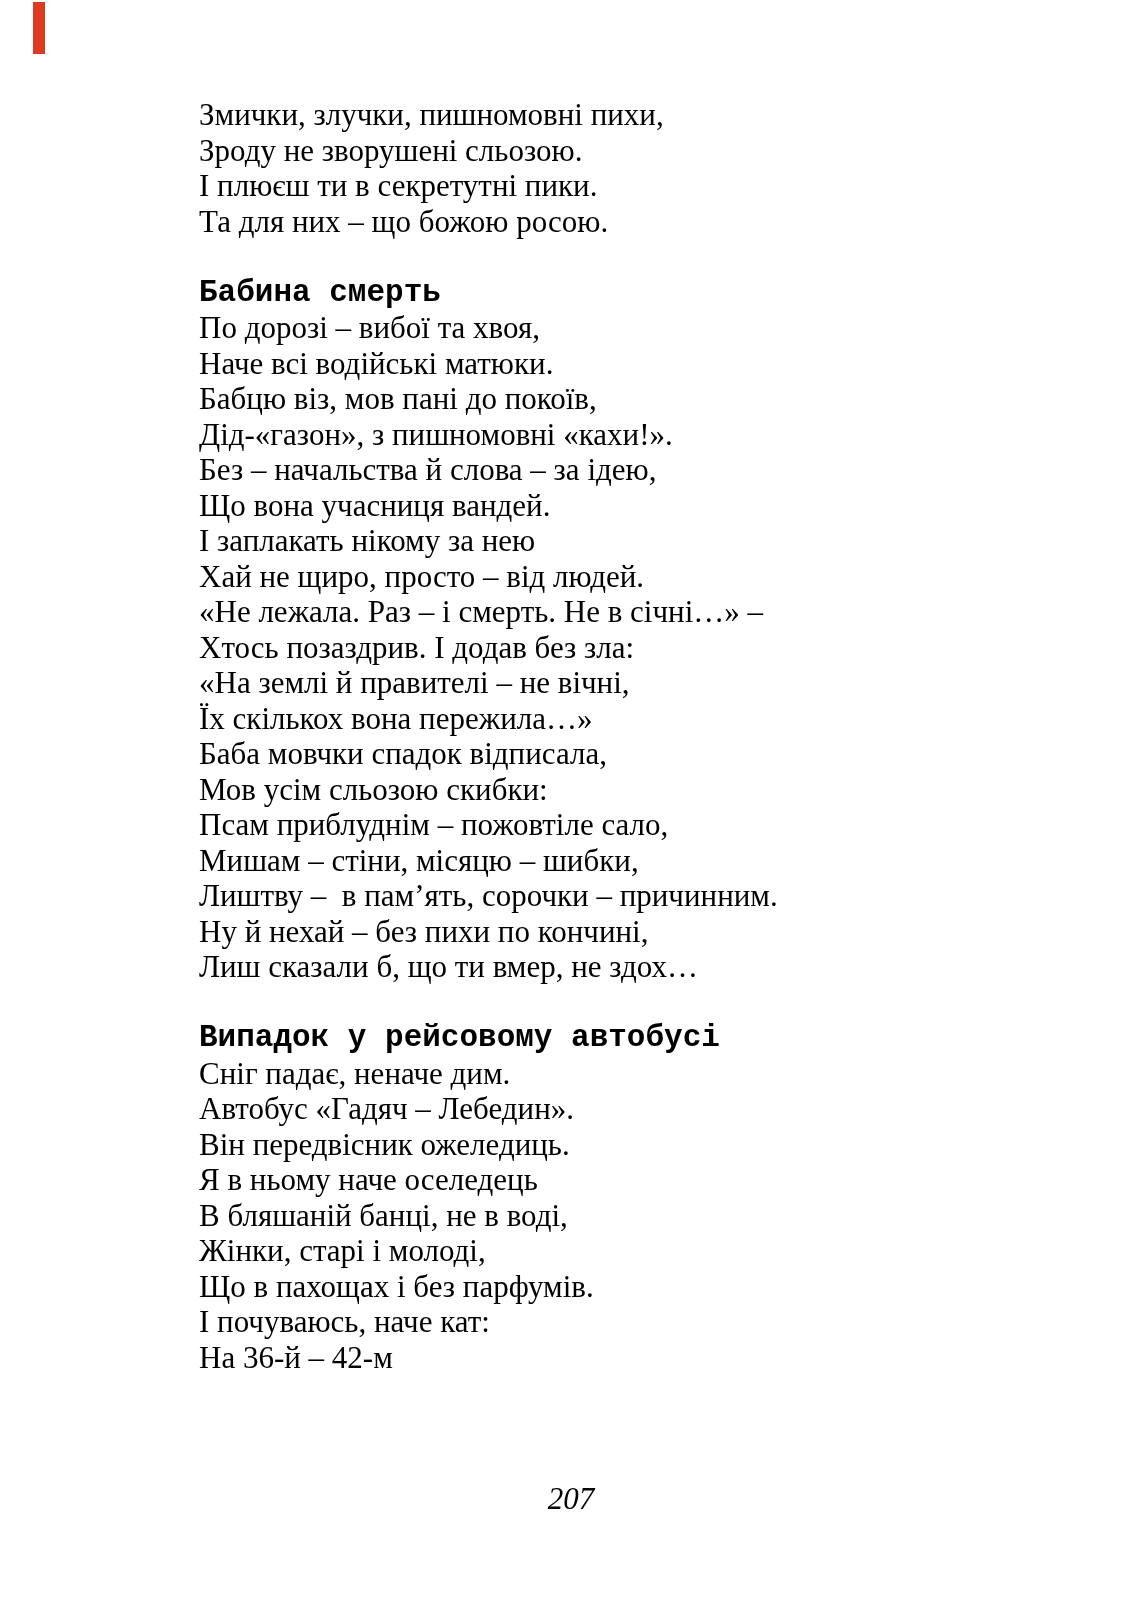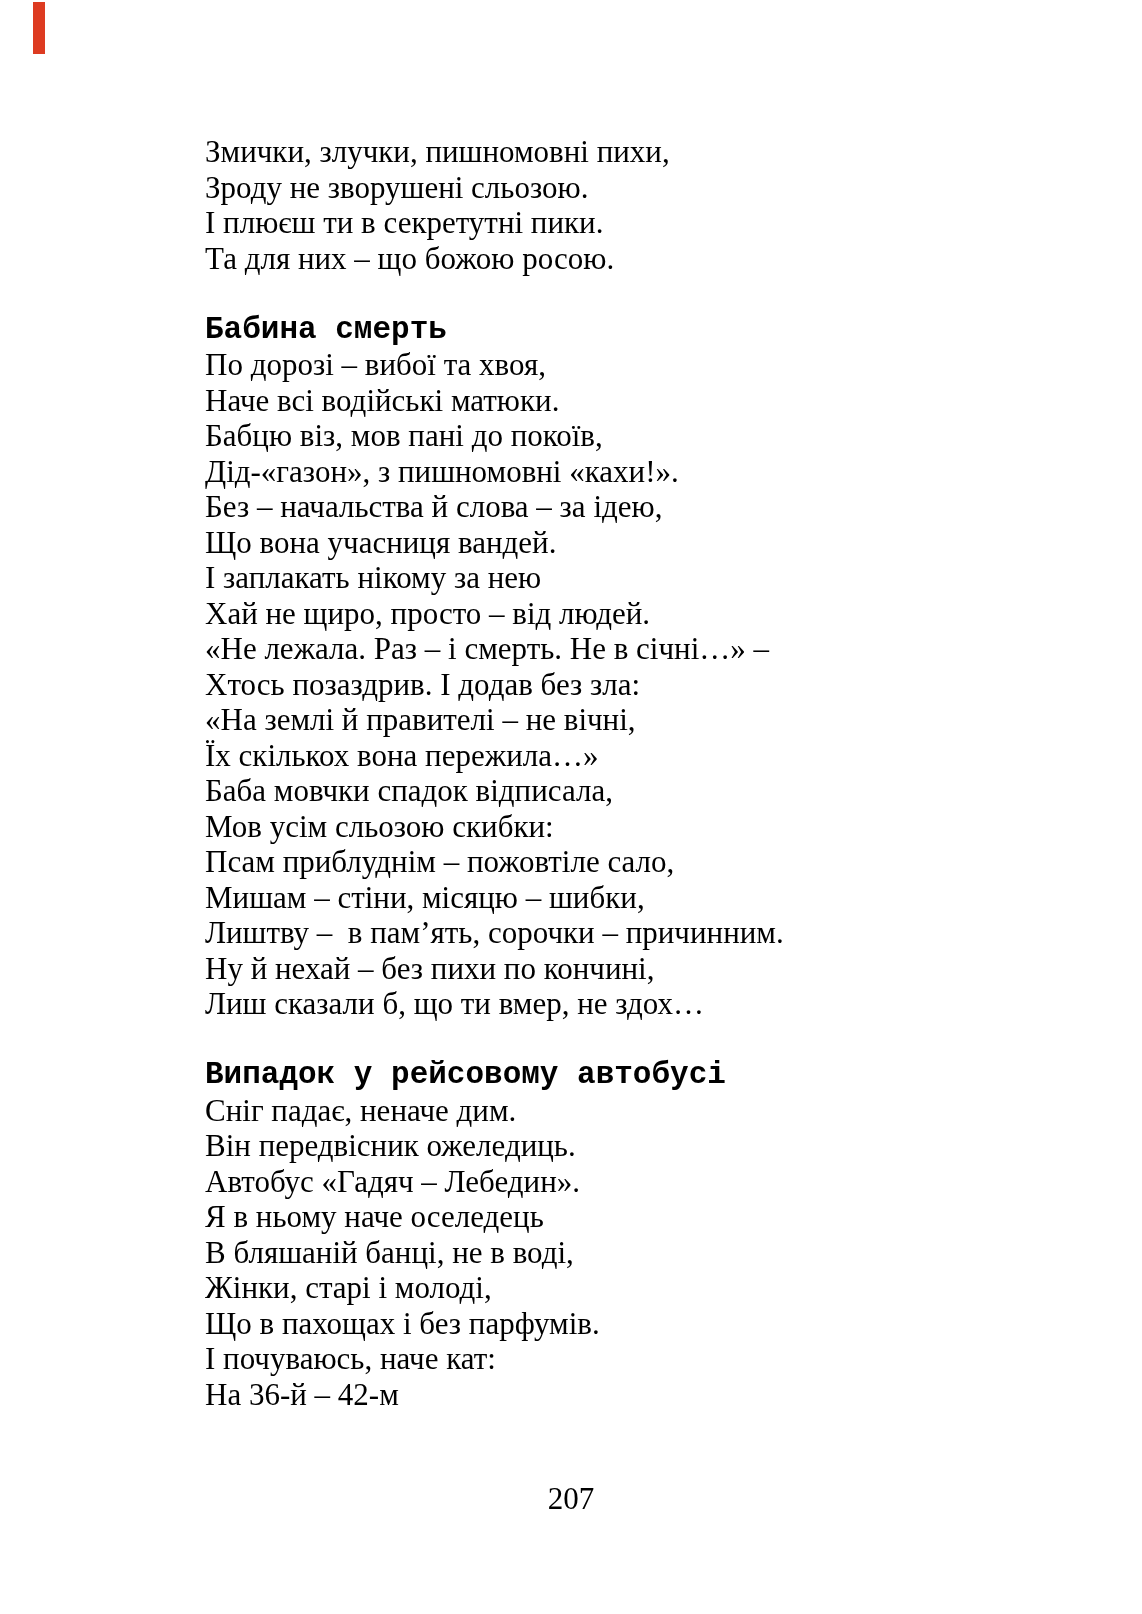--- a/index.html
+++ b/index.html
@@ -14,44 +14,44 @@
   }
   .corner-marker {
     position: absolute;
     left: 33px;
     top: 2px;
     width: 12px;
     height: 52px;
   }
   .text-block {
     position: absolute;
-    left: 205px;
+    left: 199px;
     top: 97px;
     width: 780px;
     font-size: 31px;
     line-height: 35.5px;
-    margin-top: 37px;
   }
   .poem + .poem { margin-top: 35.5px; }
   .poem-title {
     font-weight: bold;
     font-size: 31px;
     margin: 0;
     line-height: 35.5px;
     font-family: Liberation Mono, monospace;
   }
   .poem-line { white-space: pre; }
   .page-number {
     position: absolute;
     top: 1481px;
     left: 0;
     width: 100%;
     text-align: center;
     font-size: 31px;
     line-height: 35.5px;
+    font-style: italic;
   }
 </style>
 </head>
 <body>
 
 <div class="page">
   <div class="corner-marker" style="background: rgb(221, 59, 33);"></div>
   <div class="text-block" id="poems">
       <div class="poem">
         <div class="poem-line">Змички, злучки, пишномовні пихи,</div>
@@ -77,22 +77,22 @@
         <div class="poem-line">Мов усім сльозою скибки:</div>
         <div class="poem-line">Псам приблуднім – пожовтіле сало,</div>
         <div class="poem-line">Мишам – стіни, місяцю – шибки,</div>
         <div class="poem-line">Лиштву –  в пам’ять, сорочки – причинним.</div>
         <div class="poem-line">Ну й нехай – без пихи по кончині,</div>
         <div class="poem-line">Лиш сказали б, що ти вмер, не здох…</div>
       </div>
       <div class="poem">
         <div class="poem-title">Випадок у рейсовому автобусі</div>
         <div class="poem-line">Сніг падає, неначе дим.</div>
+        <div class="poem-line">Автобус «Гадяч – Лебедин».</div>
         <div class="poem-line">Він передвісник ожеледиць.</div>
-        <div class="poem-line">Автобус «Гадяч – Лебедин».</div>
         <div class="poem-line">Я в ньому наче оселедець</div>
         <div class="poem-line">В бляшаній банці, не в воді,</div>
         <div class="poem-line">Жінки, старі і молоді,</div>
         <div class="poem-line">Що в пахощах і без парфумів.</div>
         <div class="poem-line">І почуваюсь, наче кат:</div>
         <div class="poem-line">На 36-й – 42-м</div>
       </div>
     </div>
   <div class="page-number">207</div>
 </div>

